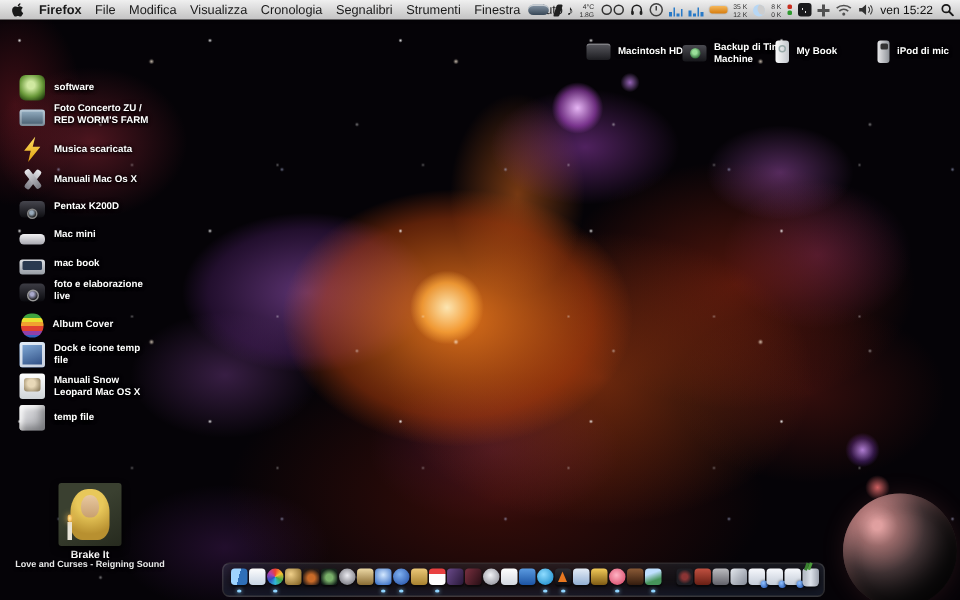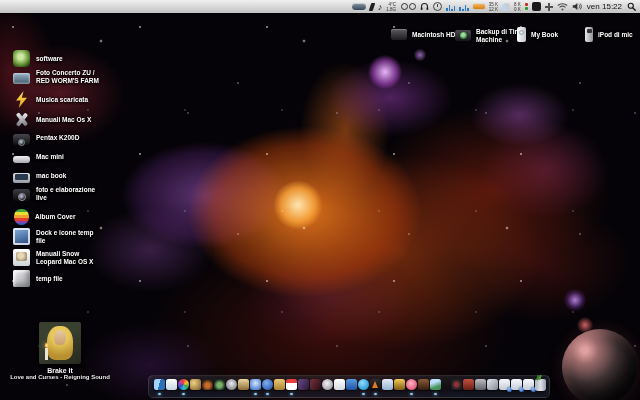--- a/index.html
+++ b/index.html
@@ -190,20 +190,36 @@
 </style>
 </head>
 <body>
 
 <div class="screen">
 
   <div class="wallpaper"></div>
   <div class="planet"></div>
 
   <div class="menubar">
+    <div class="mb-left">
+      <span class="mb-apple">
+          <svg width="10" height="11" viewBox="0 0 16 16">
+            <path d="M11.6 8.6c0-1.8 1.5-2.7 1.6-2.7-.9-1.3-2.2-1.4-2.7-1.5-1.1-.1-2.2.7-2.8.7-.6 0-1.5-.7-2.4-.7-1.2 0-2.4.7-3 1.8-1.3 2.2-.3 5.5.9 7.3.6.9 1.3 1.9 2.3 1.8.9 0 1.3-.6 2.4-.6s1.4.6 2.4.6 1.6-.9 2.2-1.8c.7-1 1-2 1-2.1-.1 0-1.9-.7-1.9-2.8zM9.9 3.3c.5-.6.8-1.4.7-2.3-.7 0-1.6.5-2.1 1.1-.5.5-.9 1.4-.8 2.2.8.1 1.7-.4 2.2-1z" fill="#1a1a1a"></path>
+          </svg>
+        </span>
+      <span class="mb-item mb-app">Firefox</span>
+      <span class="mb-item">File</span>
+      <span class="mb-item">Modifica</span>
+      <span class="mb-item">Visualizza</span>
+      <span class="mb-item">Cronologia</span>
+      <span class="mb-item">Segnalibri</span>
+      <span class="mb-item">Strumenti</span>
+      <span class="mb-item">Finestra</span>
+      <span class="mb-item">Aiuto</span>
+    </div>
     <div class="mb-right">
       <span class="st capsule"></span>
       <span class="st pen"></span>
       <span class="st note">♪</span>
       <span class="st ttxt">
           <i>4°C</i>
           <i>1.8G</i>
         </span>
       <span class="st rings">
           <i></i>

